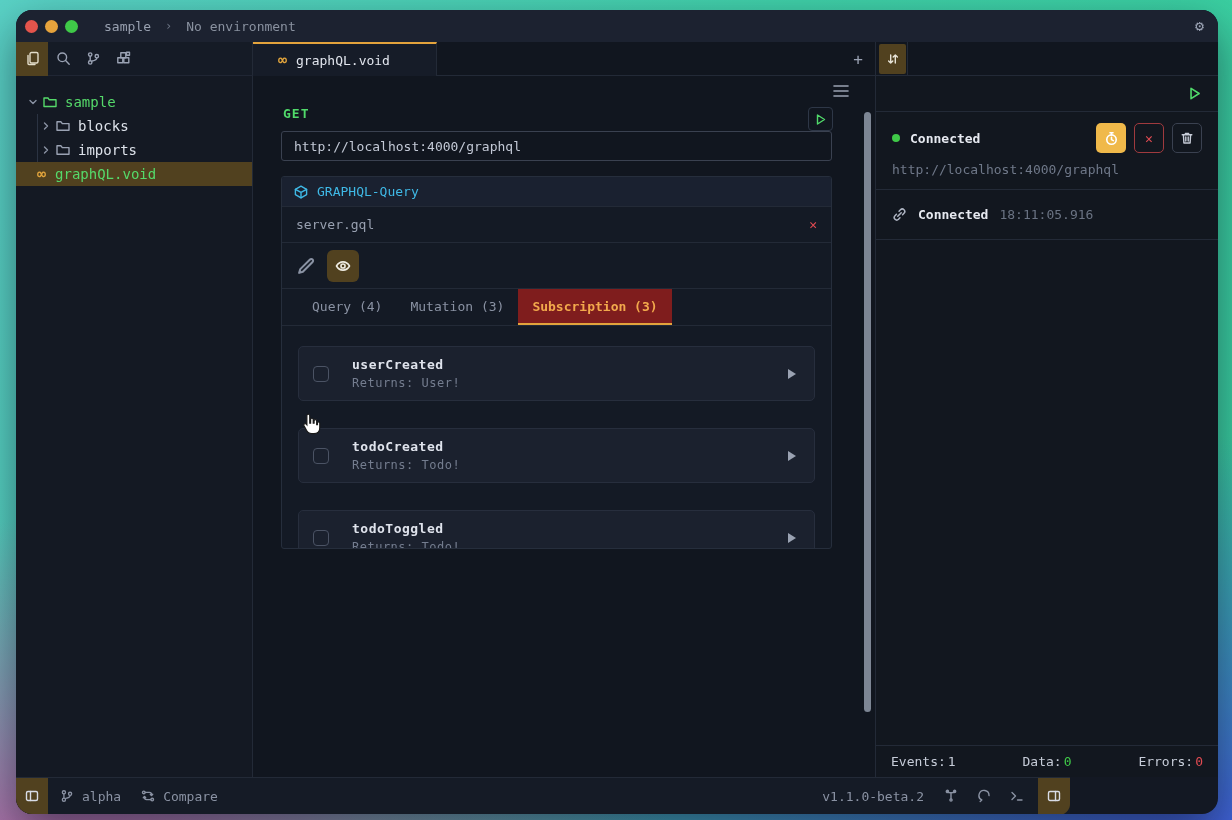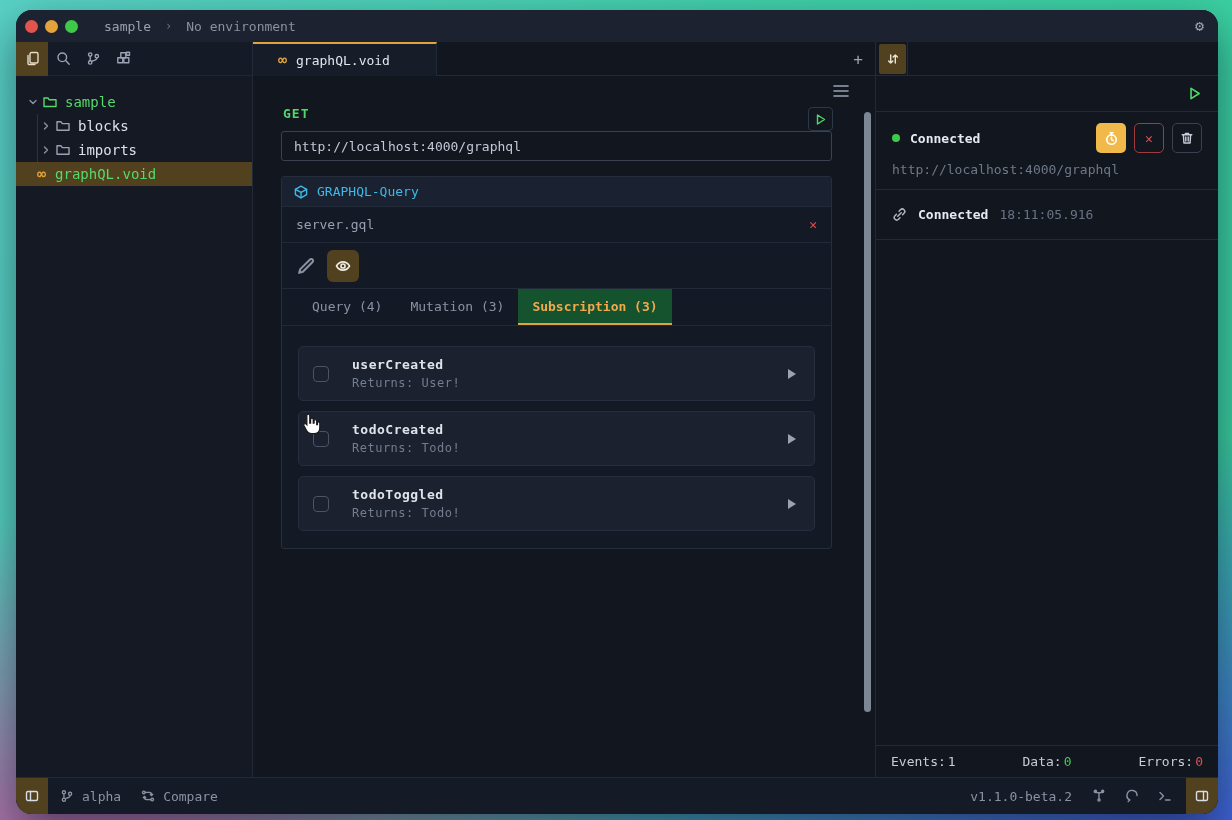--- a/index.html
+++ b/index.html
@@ -76,23 +76,23 @@
            gap:9px;padding-left:12px;color:#3fb9e6;font-weight:normal;font-size:13px}
   .gq-file{height:36px;border-bottom:1px solid #232a37;display:flex;align-items:center;
            justify-content:space-between;padding:0 14px;color:#98a0b0;font-size:13px}
   .gq-file .x{color:#e14b52;font-size:13px;font-weight:bold}
   .gq-icons{height:46px;border-bottom:1px solid #232a37;display:flex;align-items:center;padding-left:14px;gap:11px}
   .pencil{color:#8a92a3}
   .eye-btn{width:32px;height:32px;background:#51411f;border-radius:6px;display:flex;align-items:center;
            justify-content:center;color:#efece2}
   .gq-tabs{height:37px;border-bottom:1px solid #232a37;display:flex;padding-left:16px;font-size:13px;color:#8a92a3}
   .gtab{padding:0 14px;line-height:36px;white-space:nowrap}
-  .gtab.active{background:#14532d;color:#f2a94c;font-weight:bold;box-shadow:inset 0 -2px 0 #e3a33c}
+  .gtab.active{background:#7f1d1d;color:#f2a94c;font-weight:bold;box-shadow:inset 0 -2px 0 #e3a33c}
   .gq-list{padding:20px 16px 0 16px}
-  .card{height:55px;margin-bottom:10px;background:#1b212e;border:1px solid #272e3d;border-radius:5px;
+  .card{height:55px;margin-bottom:27px;background:#1b212e;border:1px solid #272e3d;border-radius:5px;
         display:flex;align-items:center}
   .cbx{width:16px;height:16px;border:1.5px solid #4b5364;border-radius:4px;margin-left:14px;flex:none}
   .card-text{margin-left:23px}
   .card-title{font-size:13px;font-weight:bold;color:#dfe3ec;letter-spacing:.5px}
   .card-sub{font-size:12px;color:#747d8f;margin-top:4px;letter-spacing:.5px}
   .card-play{margin-left:auto;margin-right:18px;width:0;height:0;border-left:8px solid #9aa2b2;
              border-top:5px solid transparent;border-bottom:5px solid transparent}
   .scrollbar{position:absolute;left:848px;top:102px;width:7px;height:600px;border-radius:4px;background:#7d8694}
 
   
@@ -113,21 +113,21 @@
   .event-row .elabel{font-size:13px;font-weight:bold;color:#e6e9f0}
   .event-row .etime{font-size:13px;color:#6a7383}
   .link-ic{color:#aeb4c2}
   .rp-stats{position:absolute;left:0;bottom:0;width:100%;height:32px;border-top:1px solid #232a37;
             display:flex;align-items:center;justify-content:space-between;padding:0 15px;font-size:13px;color:#c6ccd8}
   .stat{display:flex;gap:2px}
   .v-green{color:#3fc948}
   .v-red{color:#e14b52}
 
   
-  .statusbar{position:absolute;left:0;top:767px;width:1202px;height:37px;background:#151b26;
+  .statusbar{position:absolute;left:0;top:767px;width:1054px;height:37px;background:#151b26;
              border-top:1px solid #232a37;display:flex;align-items:center}
   .sq{width:32px;height:37px;background:#51411f;display:flex;align-items:center;justify-content:center;color:#d8dce6;flex:none}
   .sq.left{border-radius:0 0 0 11px}
   .sq.right{border-radius:0 0 11px 0}
   .sb-item{display:flex;align-items:center;gap:8px;color:#8a92a3;font-size:13px}
   .sb-item.branch{margin-left:12px}
   .sb-item.compare{margin-left:20px}
   .sb-spacer{flex:1}
   .version{color:#8a92a3;font-size:13px;margin-right:20px}
   .sb-icons{display:flex;align-items:center;gap:19px;color:#8a92a3;margin-right:14px}

